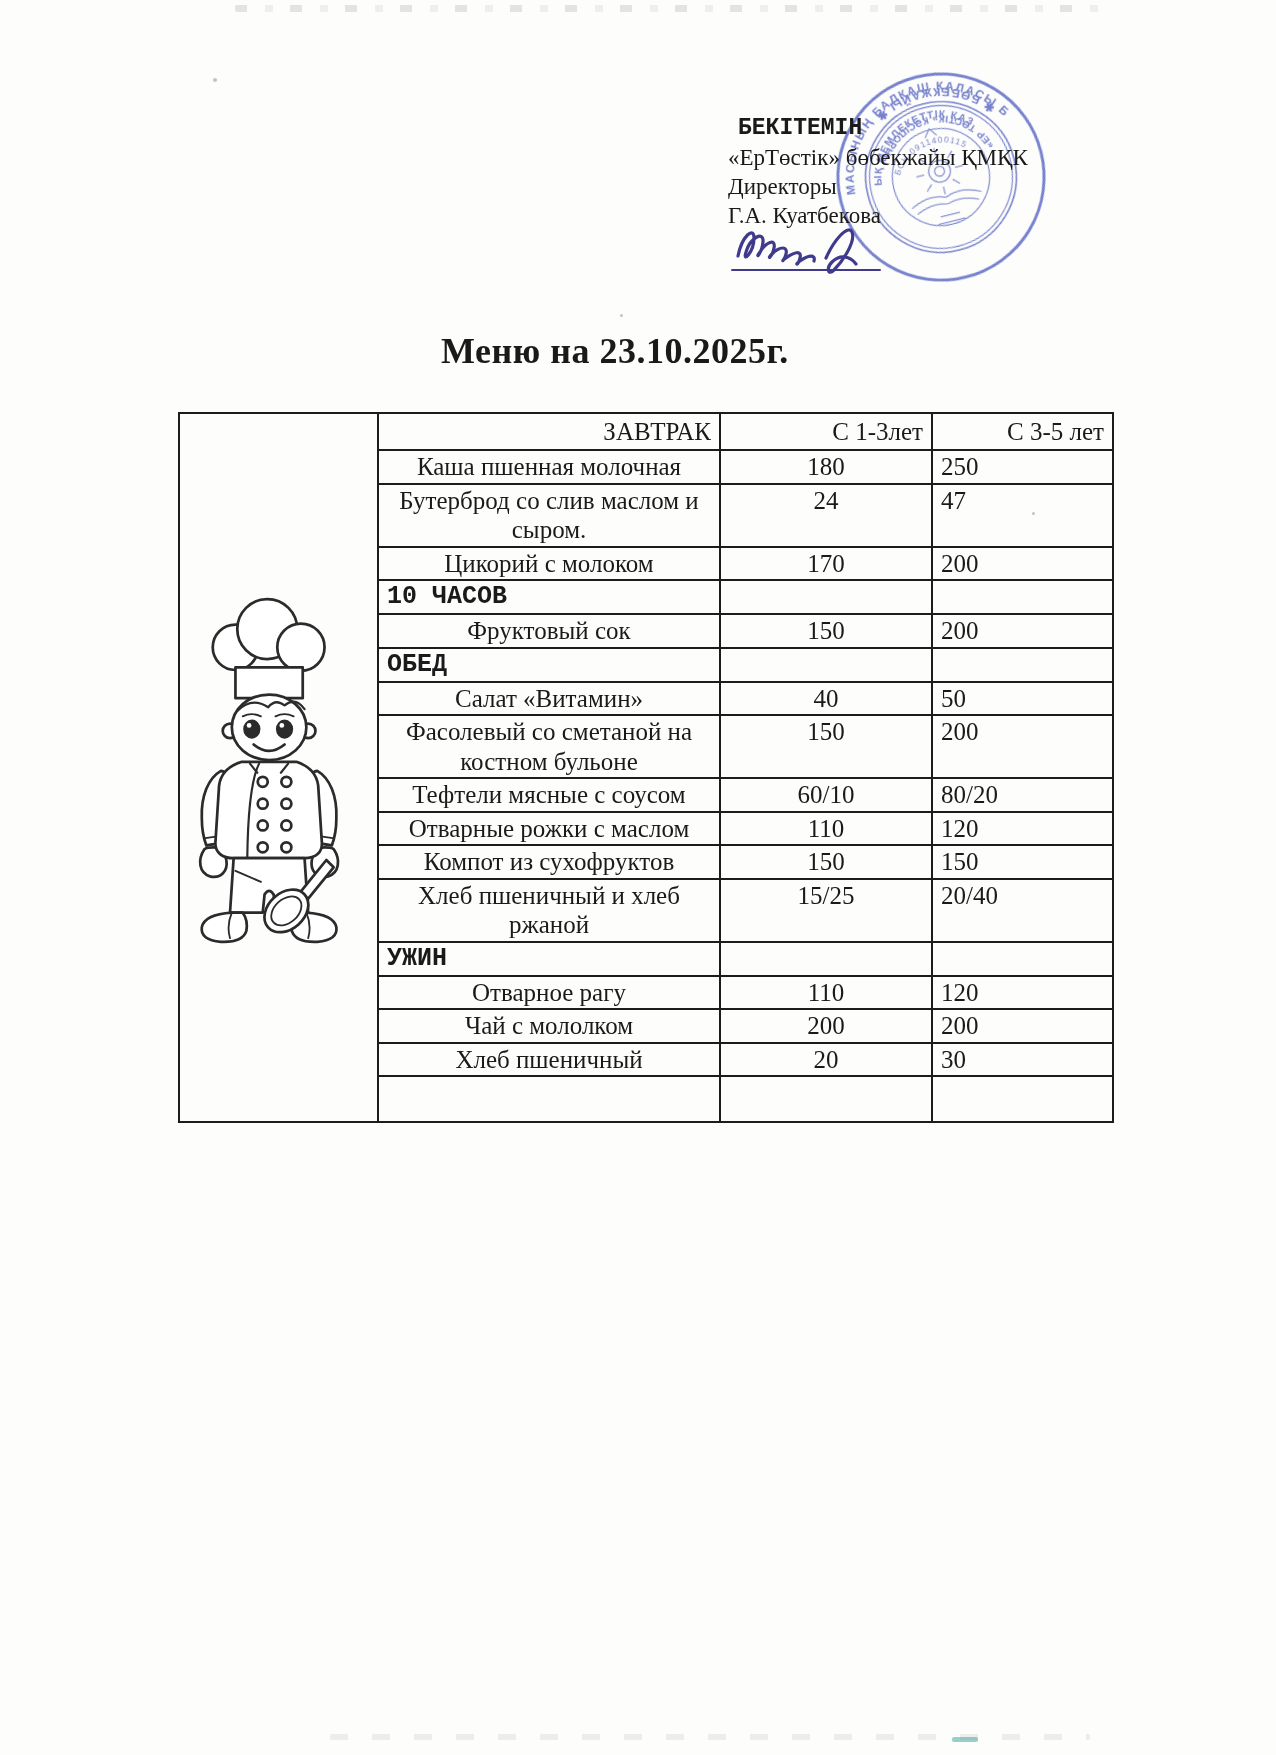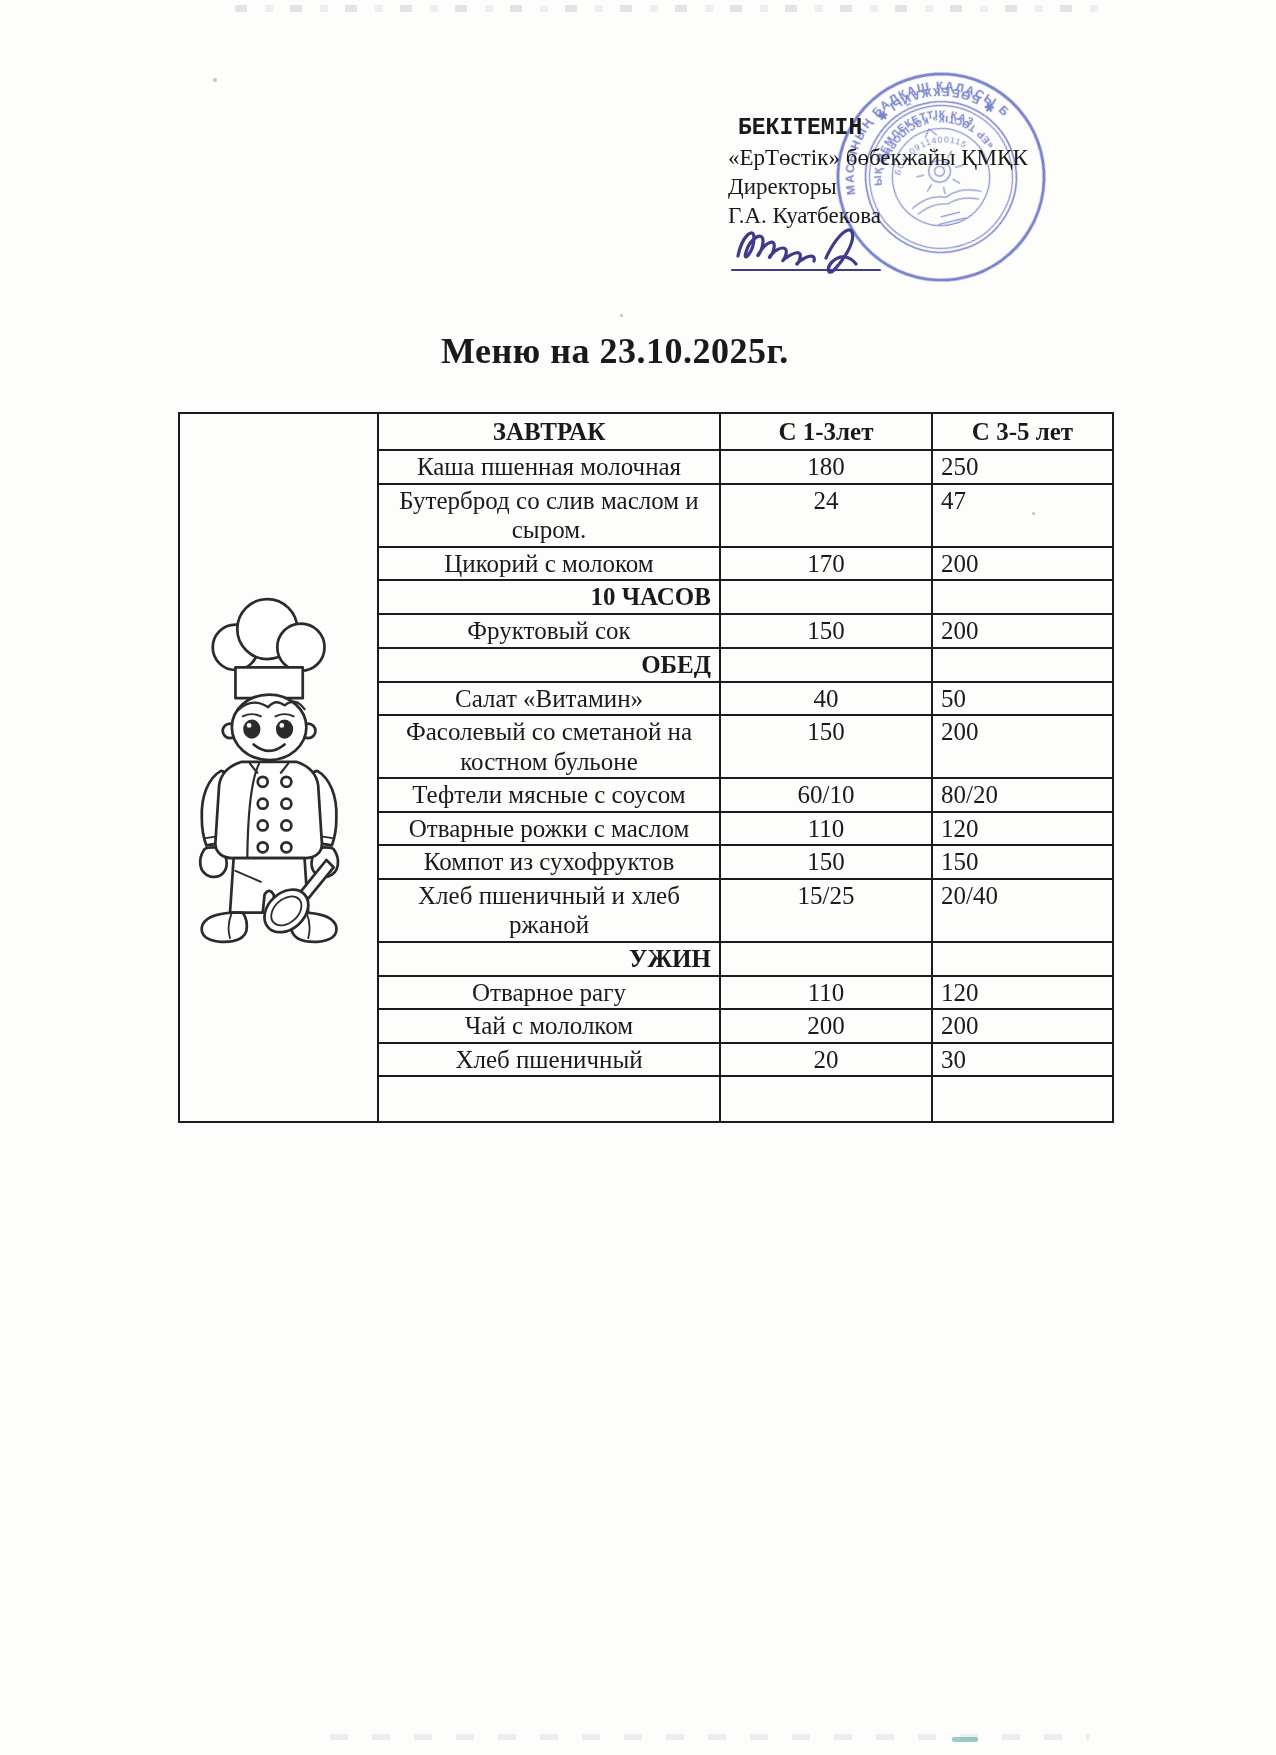--- a/index.html
+++ b/index.html
@@ -61,22 +61,22 @@
   table.menu td{
     border:2px solid #1c1c1c;
     padding:1px 8px;
     vertical-align:top;
     line-height:1.18;
   }
   td.chef-cell{width:181px;vertical-align:top;position:relative;padding:0;}
   td.c-name{width:324px;text-align:center;padding-left:11px;}
   td.c-v1{width:194px;text-align:center;border-radius:15px;}
   td.c-v2{width:163px;text-align:left;}
-  tr.row-header td{font-weight:bold;text-align:center;height:33px;vertical-align:middle;}
-  tr.row-section td{font-weight:bold;text-align:right;height:30px;vertical-align:middle;}
+  tr.row-header td{font-weight:normal;text-align:right;height:33px;vertical-align:middle;}
+  tr.row-section td{font-weight:bold;text-align:left;height:30px;vertical-align:middle;font-family:Liberation Mono, monospace;}
   tr.row-item td{height:28px;}
   tr.row-empty td{height:42px;}
   .chef-svg{position:absolute;left:10px;top:180px;}
 </style>
 </head>
 <body>
 
 <div class="page">
 
   <div class="noise-top"></div>

